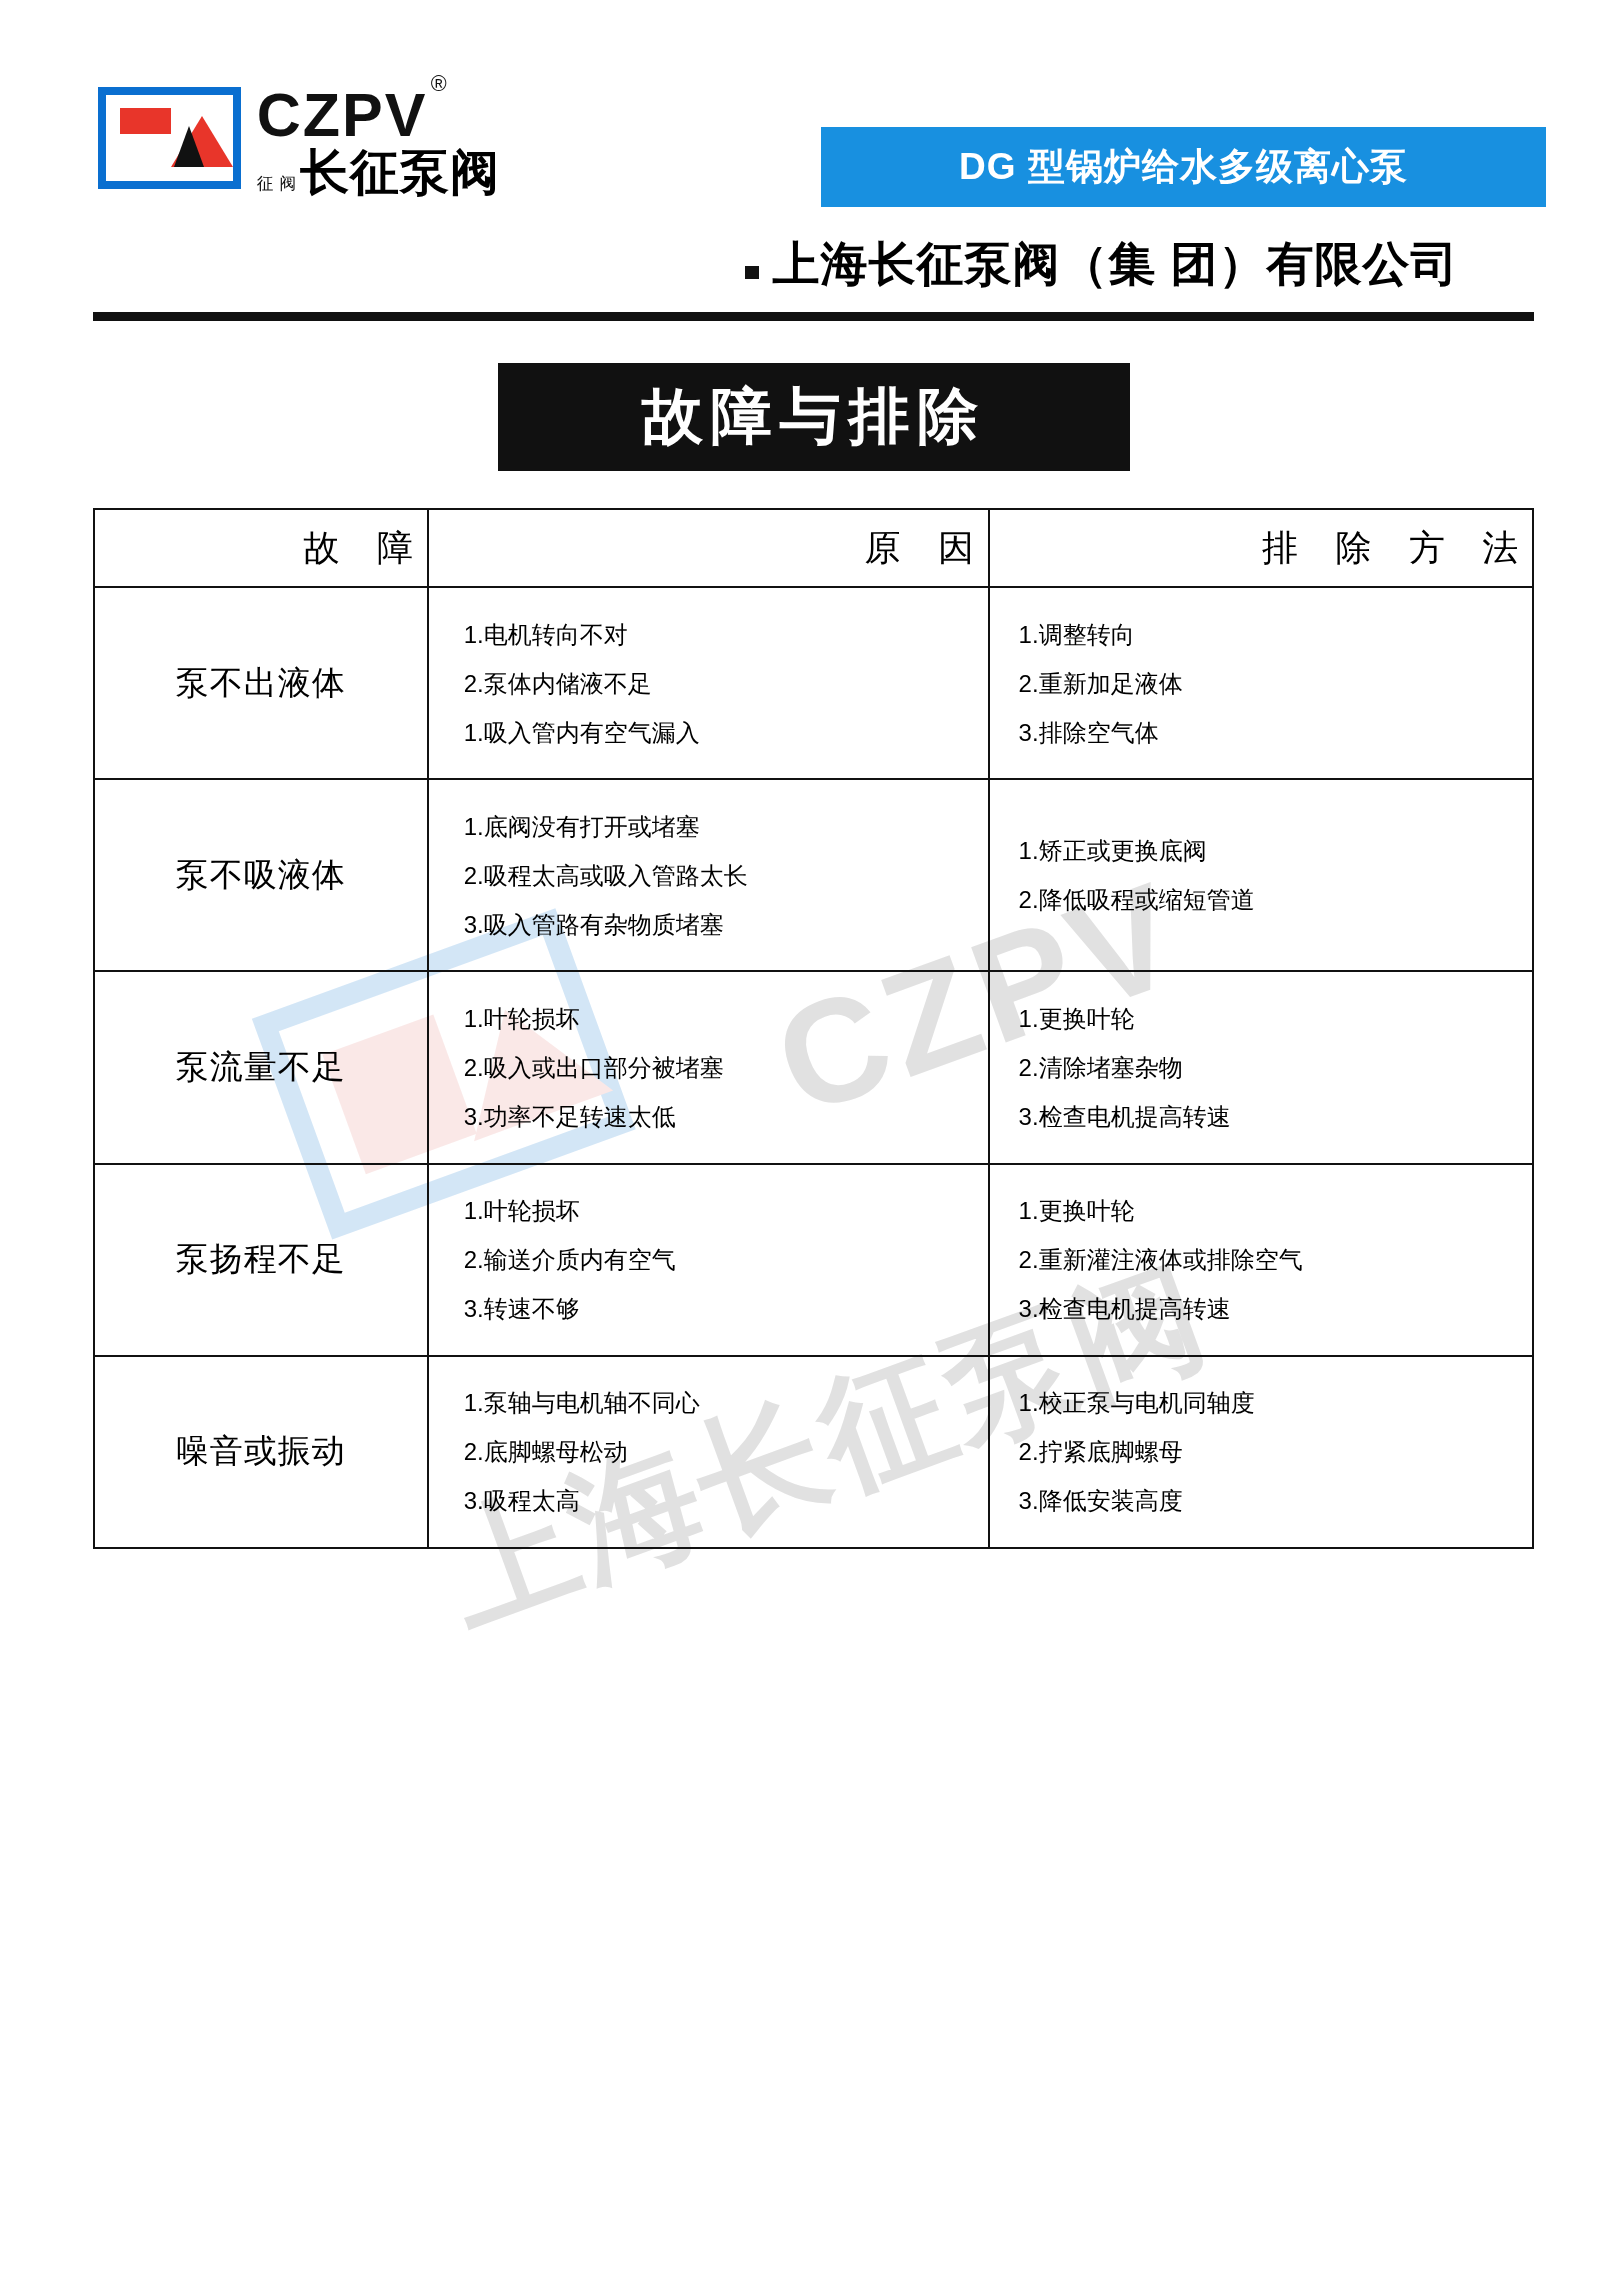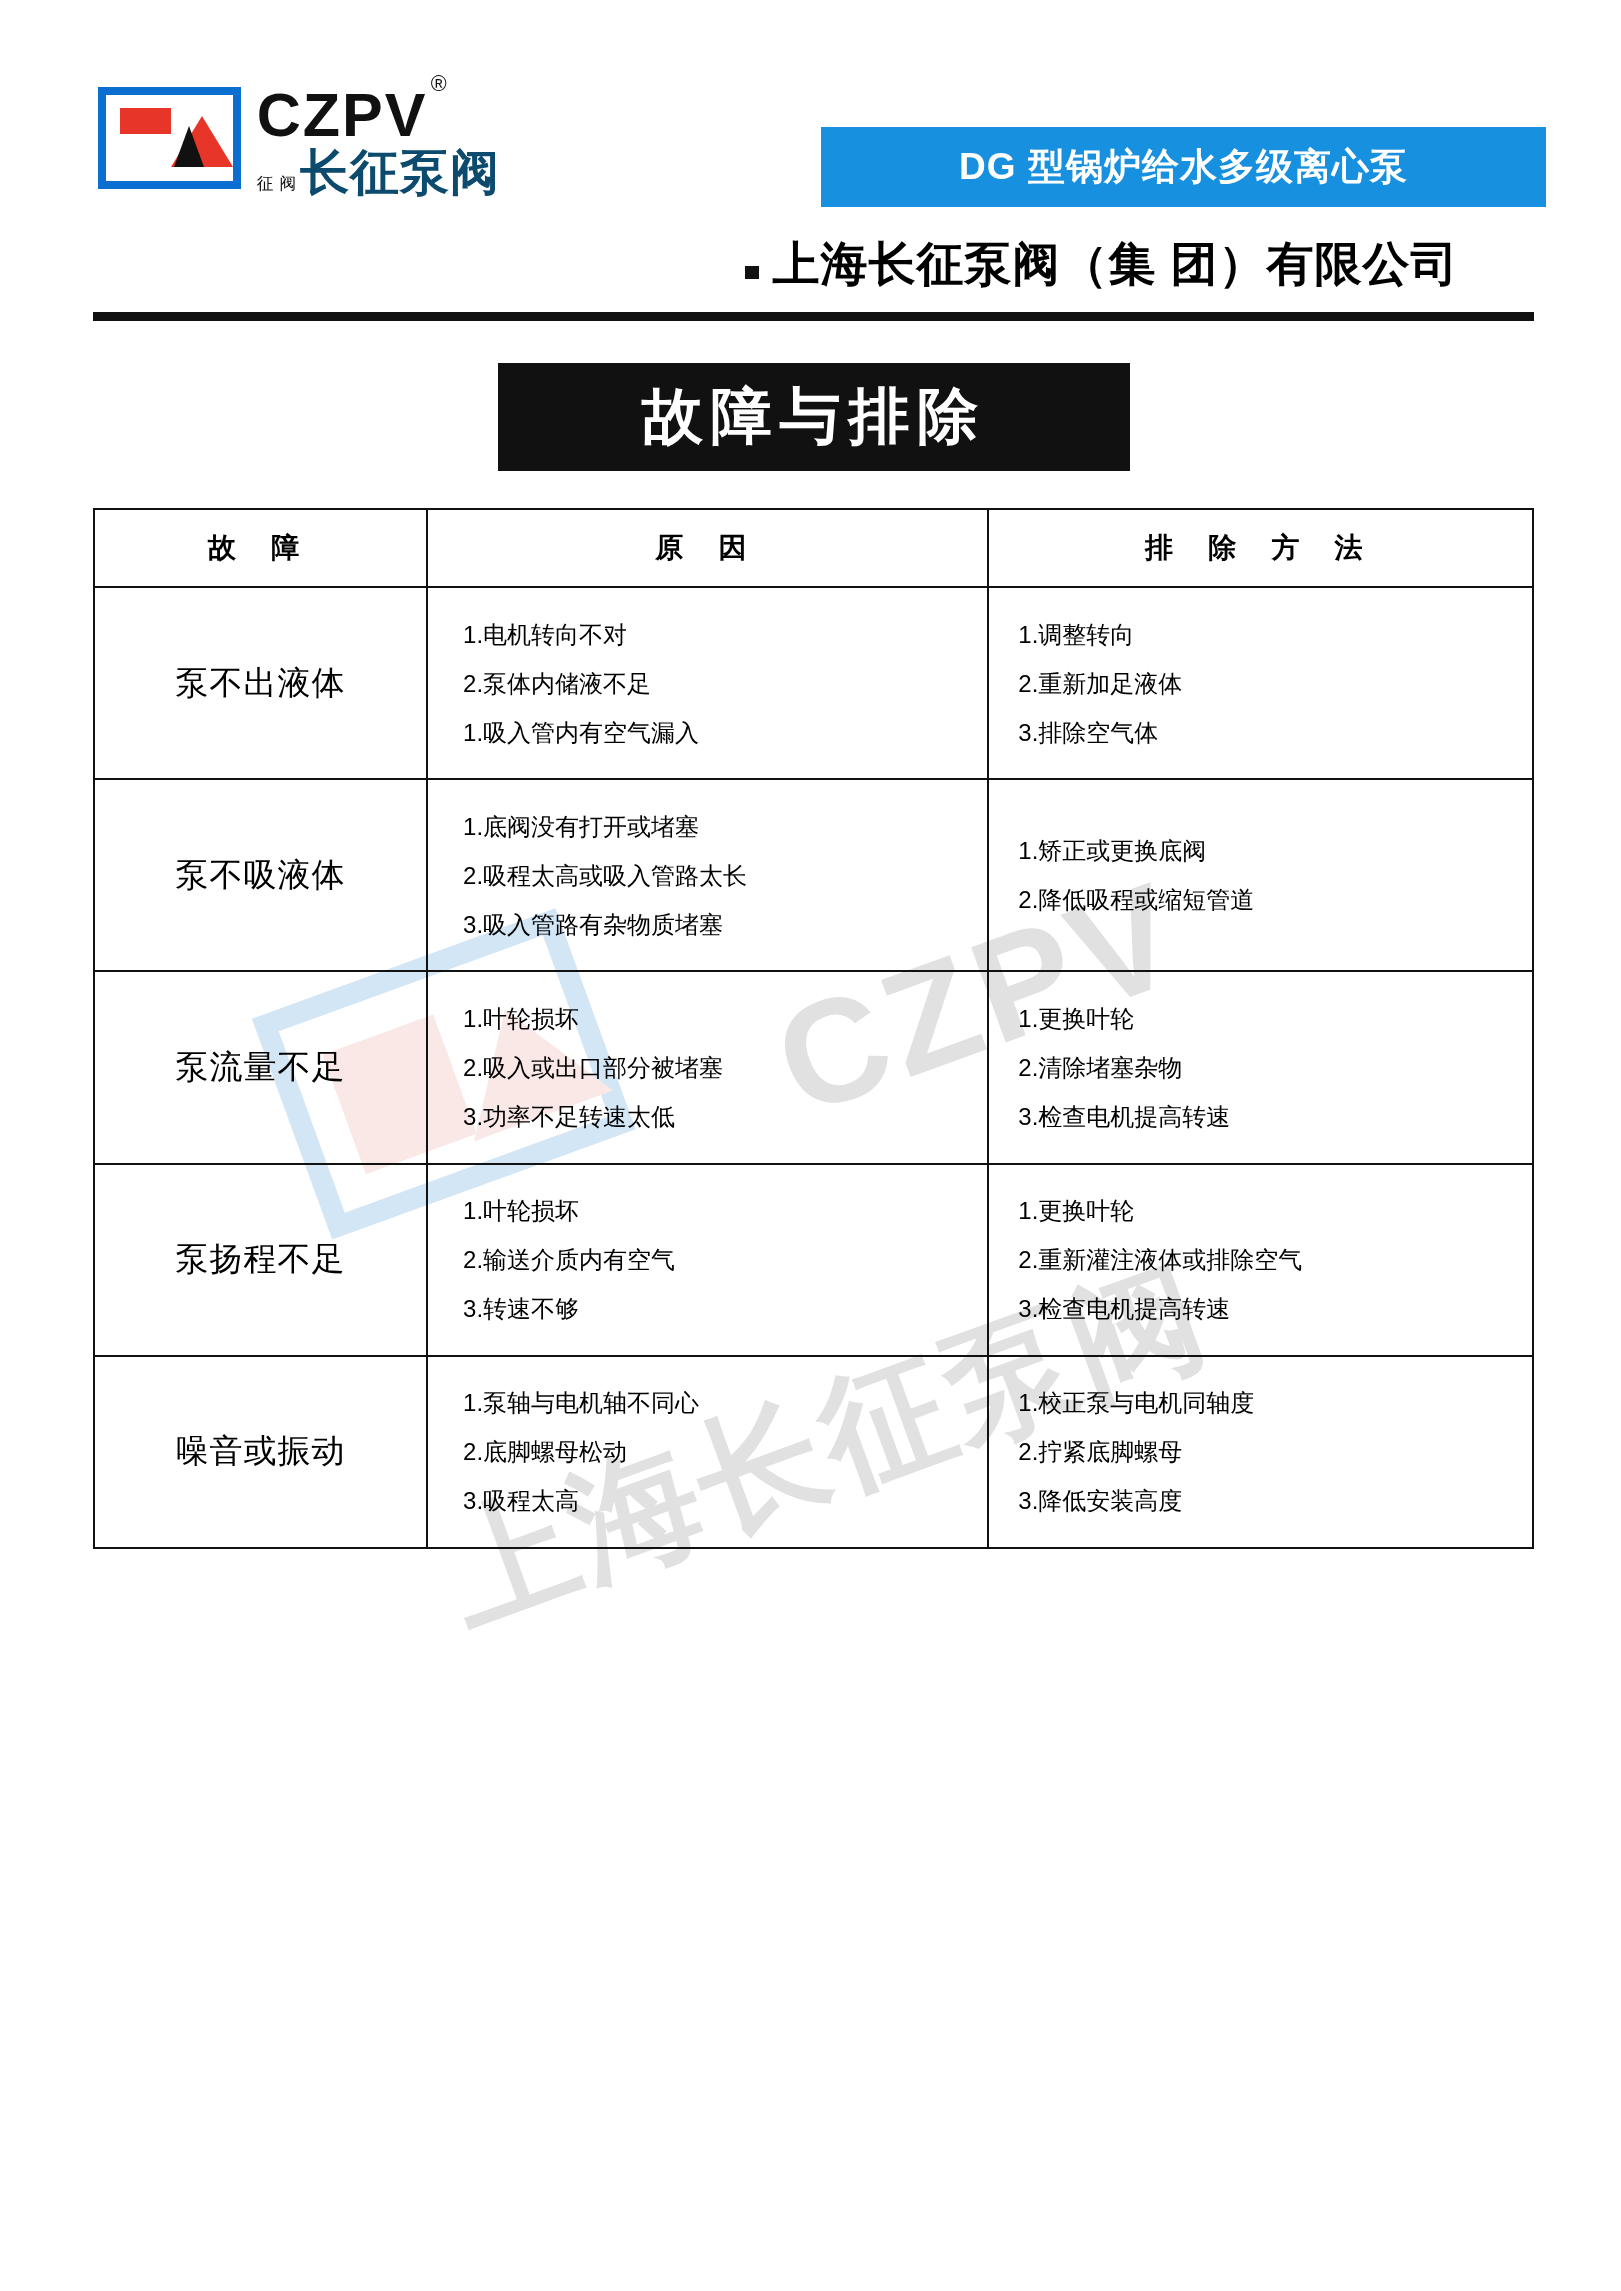--- a/index.html
+++ b/index.html
@@ -82,21 +82,21 @@
   .logo-reg {
     position: absolute;
     left: 174px;
     top: 2px;
     font-size: 21.6px;
     color: #111111;
   }
   .logo-cn {
     font-size: 49px;
     font-weight: bold;
-    color: #0c4a6e;
+    color: #000000;
     line-height: 53px;
     letter-spacing: 1px;
   }
   .logo-sub-row {
     display: flex;
     align-items: flex-end;
   }
   .logo-small-left {
     font-size: 16.7px;
     color: #111111;
@@ -247,24 +247,24 @@
     border: 2.9px solid #111111;
     vertical-align: middle;
     background: transparent;
   }
   .col-fault  { width: 370px; }
   .col-cause  { width: 541px; }
   .col-remedy { width: 529px; }
 
   thead th {
     height: 76px;
-    font-size: 28px;
-    font-weight: bold;
+    font-size: 36px;
+    font-weight: normal;
     letter-spacing: 13.7px;
-    text-align: center;
+    text-align: right;
     padding: 0;
   }
   tbody td {
     padding: 21.6px 0;
   }
   td.fault-cell {
     text-align: center;
     font-size: 33px;
     letter-spacing: 1px;
   }

